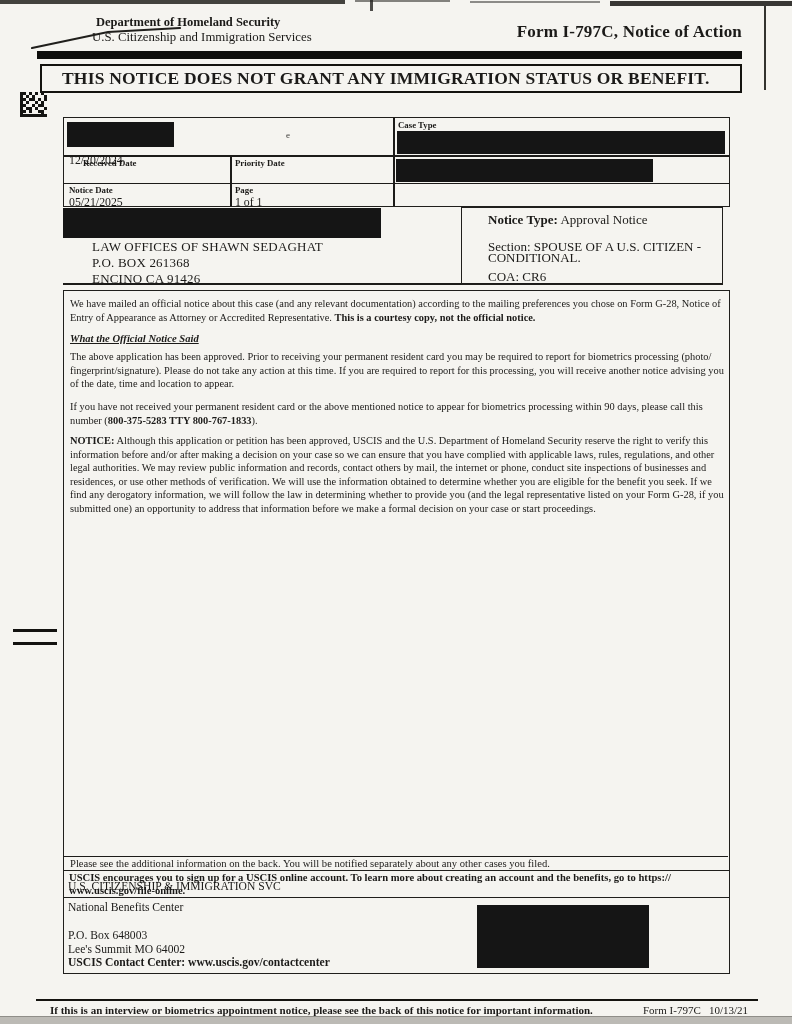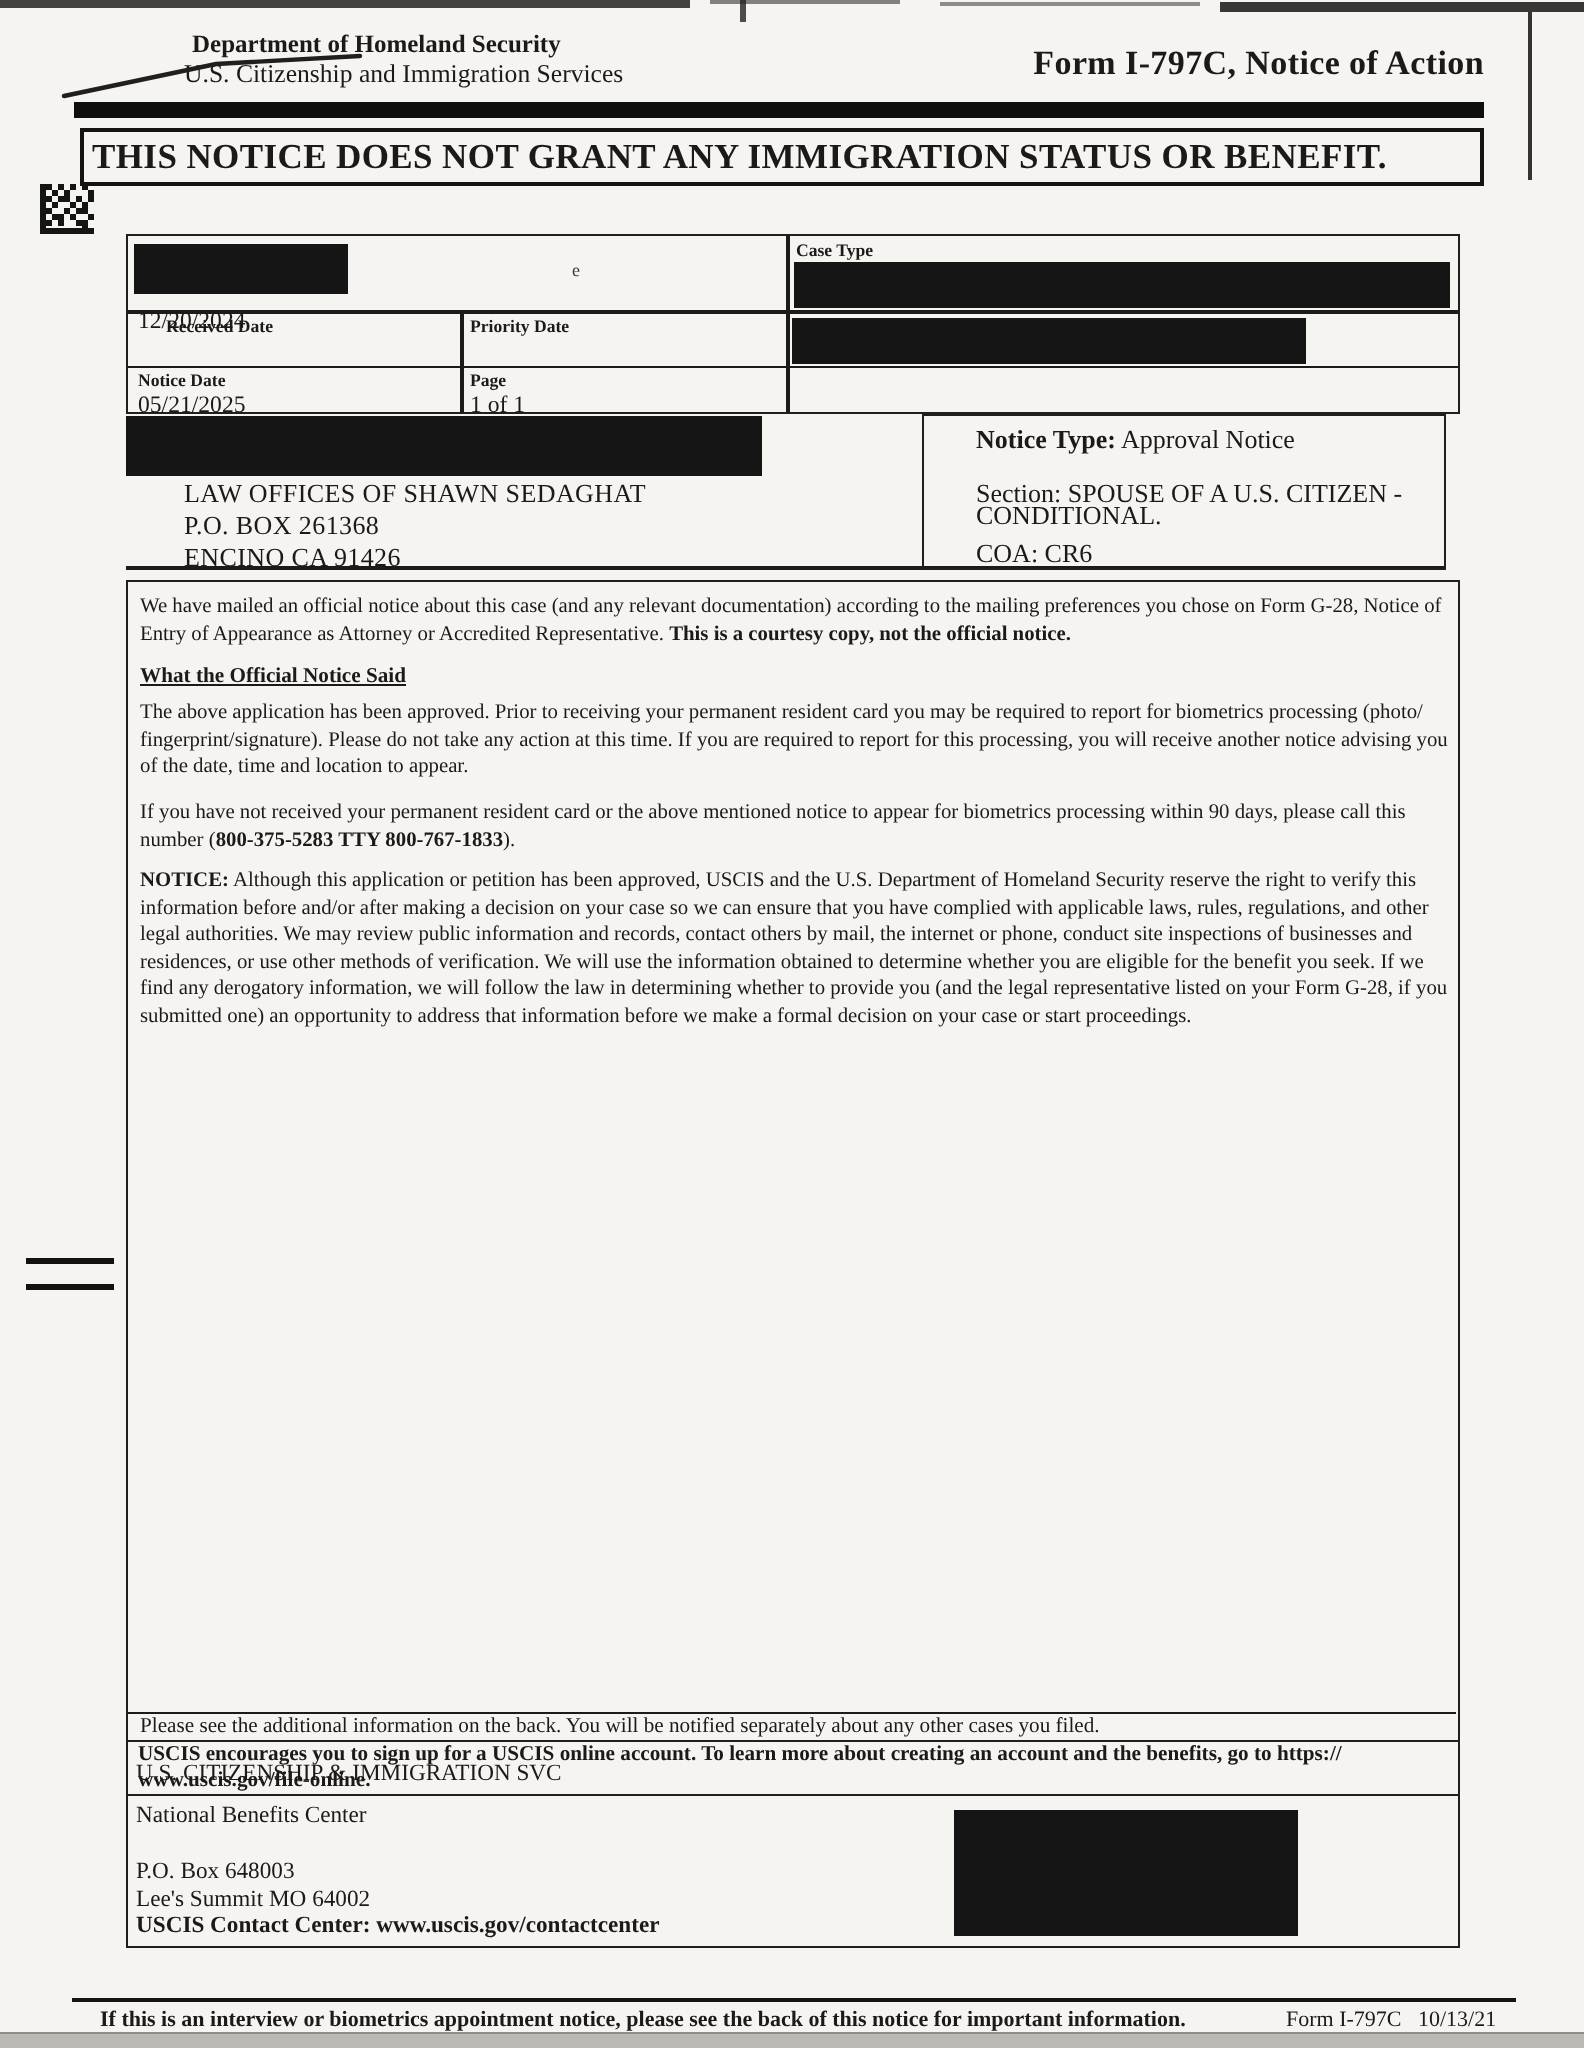--- a/index.html
+++ b/index.html
@@ -16,21 +16,21 @@
   
   .agency-name{left:96px;top:15px;font-size:12.5px;font-weight:bold;}
   .agency-sub{left:92px;top:30px;font-size:12.8px;}
   .form-title{top:22px;right:50px;font-size:17px;font-weight:bold;letter-spacing:.2px;}
   .black-bar{left:37px;top:51px;width:705px;height:8px;background:#0e0e0c;}
   .banner-box{
     left:40px;top:64px;width:698px;height:25px;
     border:2px solid #14130f;background:transparent;
     display:flex;align-items:center;
   }
-  .banner-text{font-size:17.5px;font-weight:bold;letter-spacing:.2px;padding-left:4px;white-space:nowrap;}
+  .banner-text{font-size:17.5px;font-weight:bold;letter-spacing:.2px;padding-left:20px;white-space:nowrap;}
   
   .case-table{left:63px;top:117px;width:665px;height:88px;border:1.6px solid #201f1c;}
   .cell-label{position:absolute;font-size:8.8px;font-weight:bold;}
   .cell-value{position:absolute;font-size:11.8px;}
   
   .addr-line{position:absolute;left:92px;font-size:13px;letter-spacing:.2px;}
   .notice-box{left:461px;top:207px;width:260px;height:76px;border:1.6px solid #201f1c;}
   .notice-line{position:absolute;left:26px;font-size:13px;white-space:nowrap;}
   
   .body-box{left:63px;top:290px;width:665px;height:682px;border:1.8px solid #201f1c;}
@@ -143,21 +143,21 @@
   <div class="notice-line" style="top:42px;">CONDITIONAL.</div>
   <div class="notice-line" style="top:61px;">COA: CR6</div>
 </div>
 
 <div class="abs body-box"></div>
 
 <div class="para" style="top:297px;">
   <span>We have mailed an official notice about this case (and any relevant documentation) according to the mailing preferences you chose on Form G-28, Notice of Entry of Appearance as Attorney or Accredited Representative. </span><span class="b">This is a courtesy copy, not the official notice.</span>
 </div>
 
-<div class="para h-underline" style="top:332px;">What the Official Notice Said</div>
+<div class="para h-underline" style="top:332px;font-style:italic;">What the Official Notice Said</div>
 
 <div class="para" style="top:350px;">The above application has been approved. Prior to receiving your permanent resident card you may be required to report for biometrics processing (photo/ fingerprint/signature). Please do not take any action at this time. If you are required to report for this processing, you will receive another notice advising you of the date, time and location to appear.</div>
 
 <div class="para" style="top:400px;">
   <span>If you have not received your permanent resident card or the above mentioned notice to appear for biometrics processing within 90 days, please call this number (</span><span class="b">800-375-5283 TTY 800-767-1833</span><span>).</span>
 </div>
 
 <div class="para" style="top:434px;">
   <span class="b">NOTICE:</span><span> Although this application or petition has been approved, USCIS and the U.S. Department of Homeland Security reserve the right to verify this information before and/or after making a decision on your case so we can ensure that you have complied with applicable laws, rules, regulations, and other legal authorities. We may review public information and records, contact others by mail, the internet or phone, conduct site inspections of businesses and residences, or use other methods of verification. We will use the information obtained to determine whether you are eligible for the benefit you seek. If we find any derogatory information, we will follow the law in determining whether to provide you (and the legal representative listed on your Form G-28, if you submitted one) an opportunity to address that information before we make a formal decision on your case or start proceedings.</span>
 </div>

